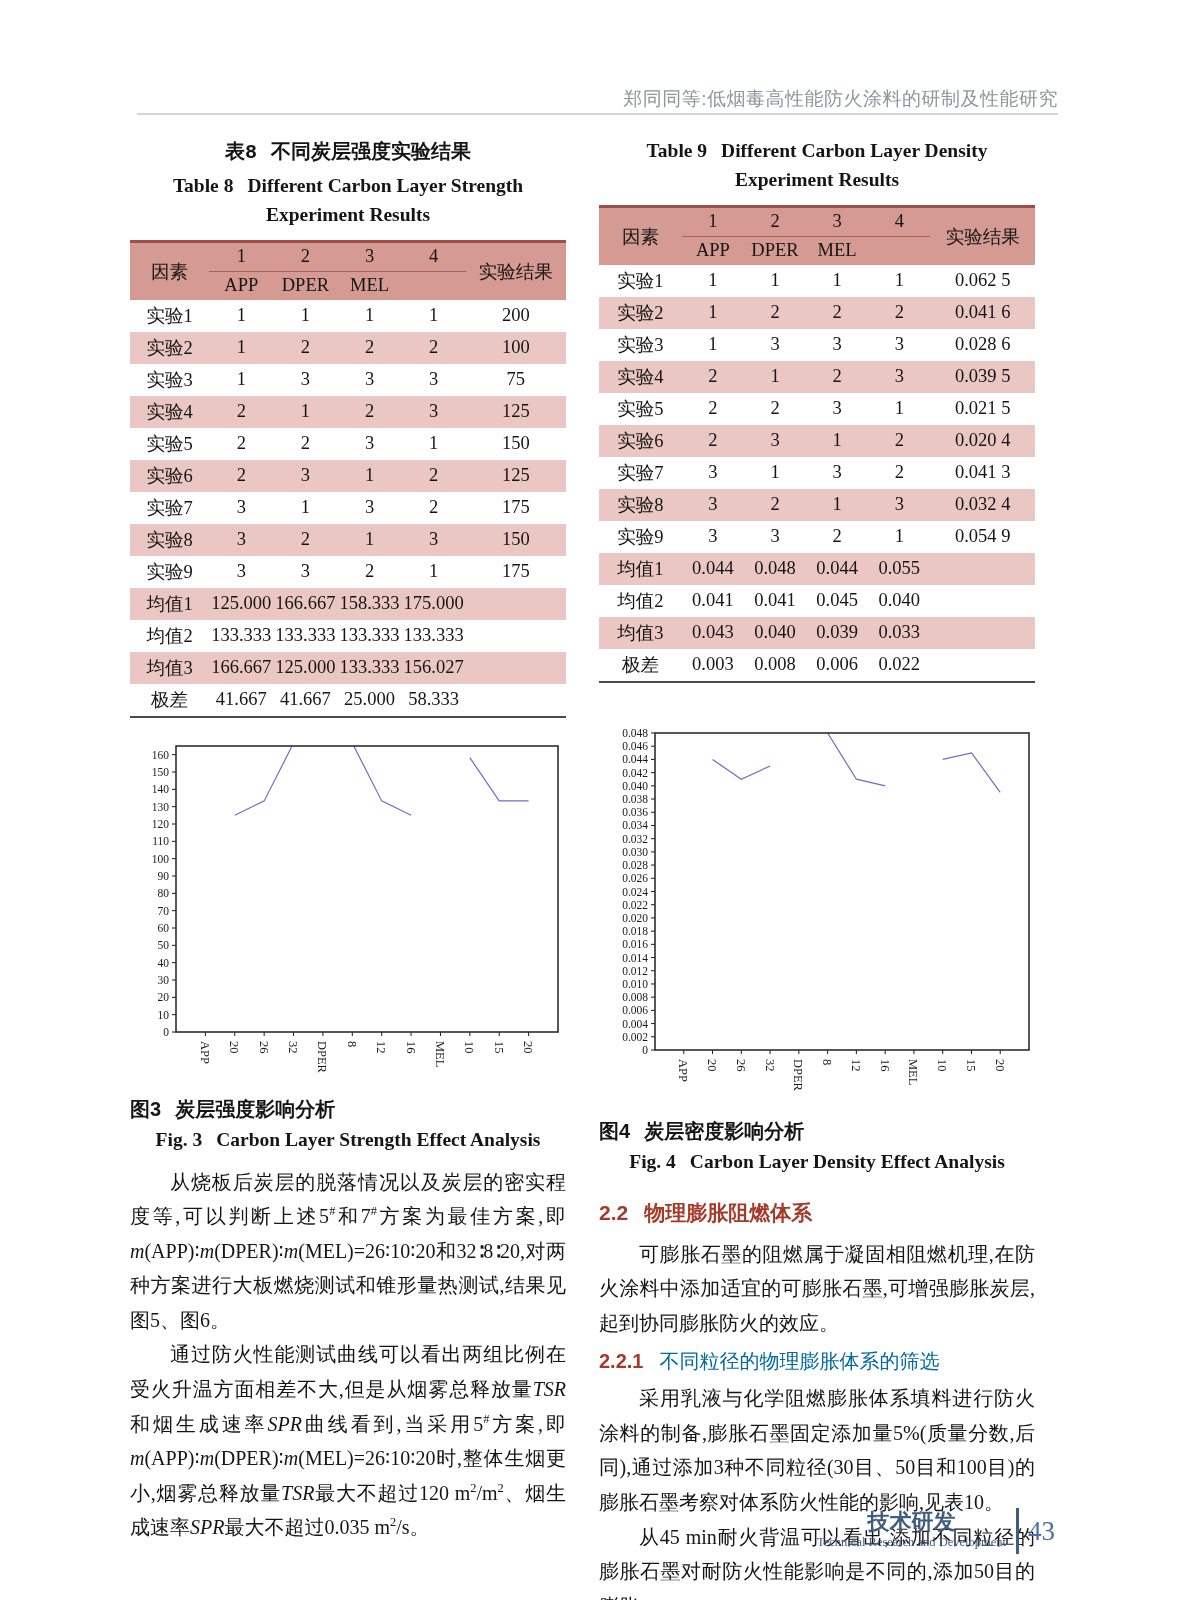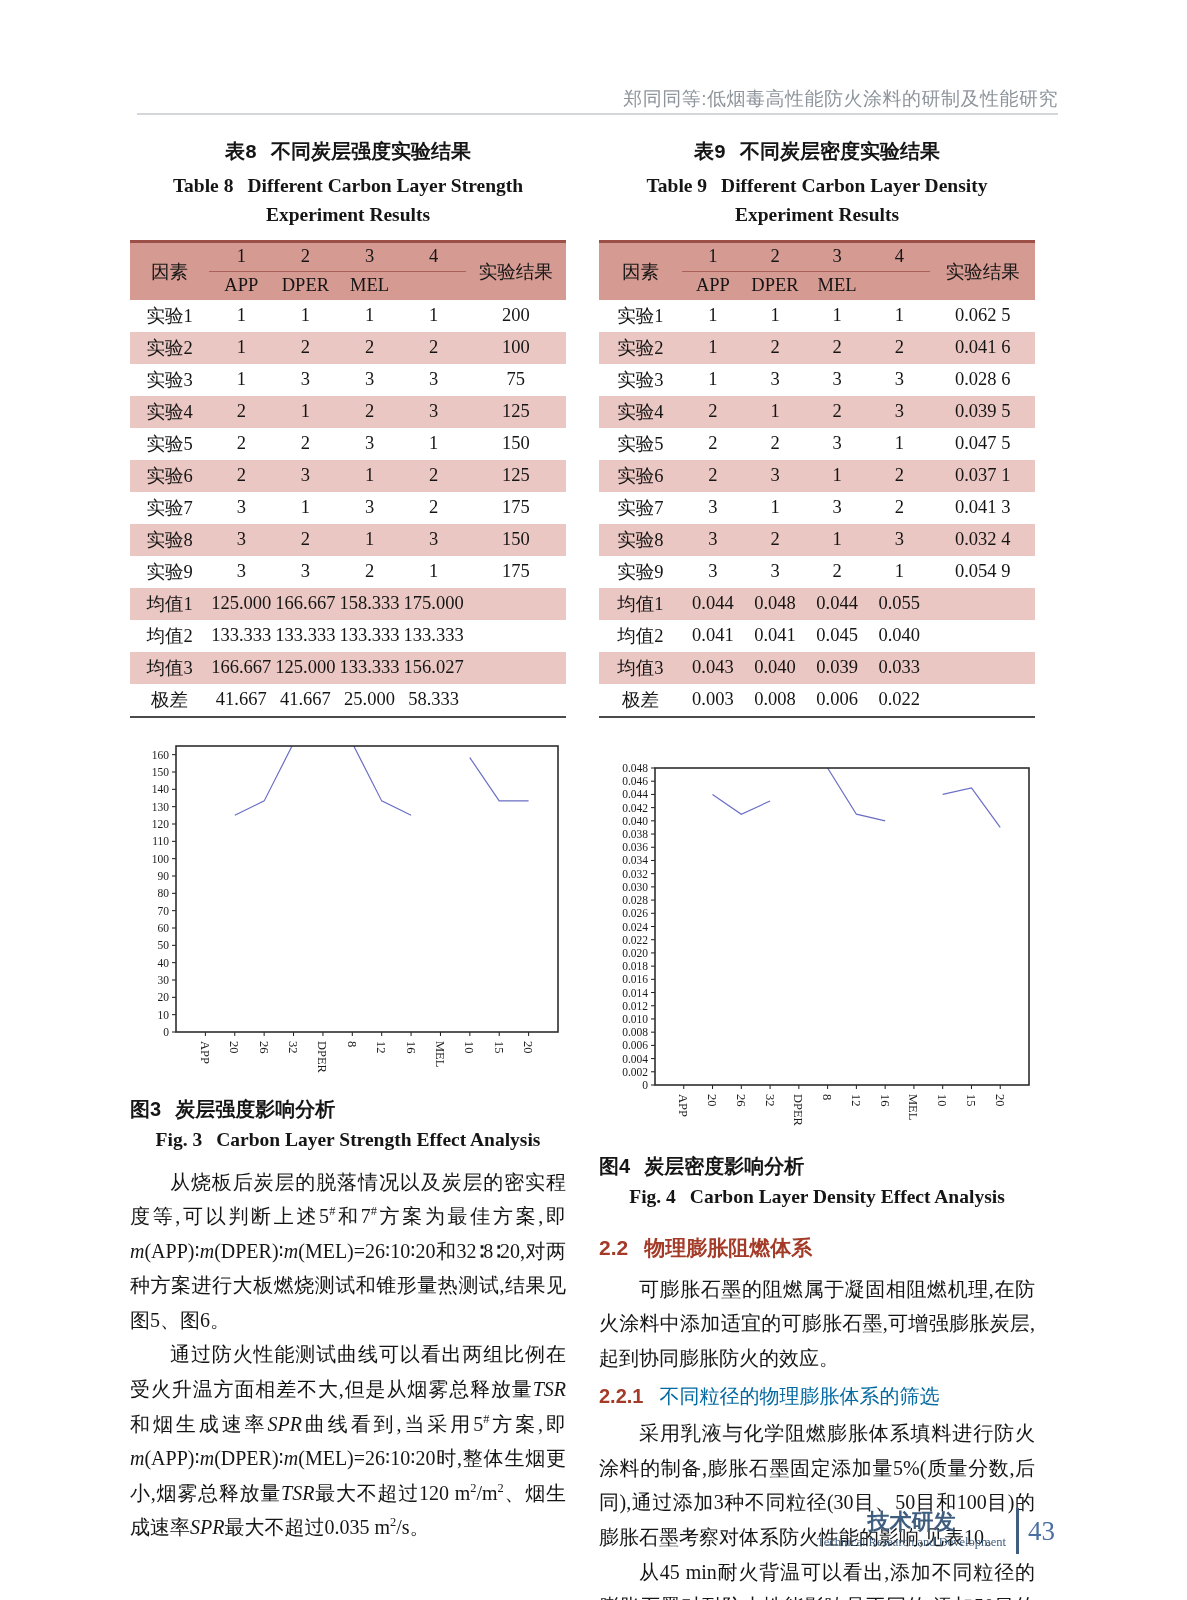--- a/index.html
+++ b/index.html
@@ -348,23 +348,20 @@
       </div>
 
       <div class="bodytext">
         <p>从烧板后炭层的脱落情况以及炭层的密实程度等,可以判断上述5<sup>#</sup>和7<sup>#</sup>方案为最佳方案,即<i>m</i>(APP)∶<i>m</i>(DPER)∶<i>m</i>(MEL)=26∶10∶20和32∶8∶20,对两种方案进行大板燃烧测试和锥形量热测试,结果见图5、图6。</p>
         <p>通过防火性能测试曲线可以看出两组比例在受火升温方面相差不大,但是从烟雾总释放量<i>TSR</i>和烟生成速率<i>SPR</i>曲线看到,当采用5<sup>#</sup>方案,即<i>m</i>(APP)∶<i>m</i>(DPER)∶<i>m</i>(MEL)=26∶10∶20时,整体生烟更小,烟雾总释放量<i>TSR</i>最大不超过120 m<sup>2</sup>/m<sup>2</sup>、烟生成速率<i>SPR</i>最大不超过0.035 m<sup>2</sup>/s。</p>
       </div>
     </div>
 
     <div class="col">
 
-      <div class="tab-cap-cn">
-        <span>表9</span><span class="cap-gap"></span><span>不同炭层密度实验结果</span>
-      </div>
       <div class="tab-cap-en">
         <span>Table 9</span><span class="cap-gap"></span><span>Different Carbon Layer Density Experiment Results</span>
       </div>
 
       <table class="dtable">
           <colgroup>
             <col class="c-factor">
             <col class="c-lv">
             <col class="c-lv">
             <col class="c-lv">
@@ -419,29 +416,29 @@
               <td>2</td>
               <td>3</td>
               <td>0.039 5</td>
             </tr>
             <tr>
               <td>实验5</td>
               <td>2</td>
               <td>2</td>
               <td>3</td>
               <td>1</td>
-              <td>0.047 5</td>
+              <td>0.021 5</td>
             </tr>
             <tr class="stripe">
               <td>实验6</td>
               <td>2</td>
               <td>3</td>
               <td>1</td>
               <td>2</td>
-              <td>0.037 1</td>
+              <td>0.020 4</td>
             </tr>
             <tr>
               <td>实验7</td>
               <td>3</td>
               <td>1</td>
               <td>3</td>
               <td>2</td>
               <td>0.041 3</td>
             </tr>
             <tr class="stripe">

